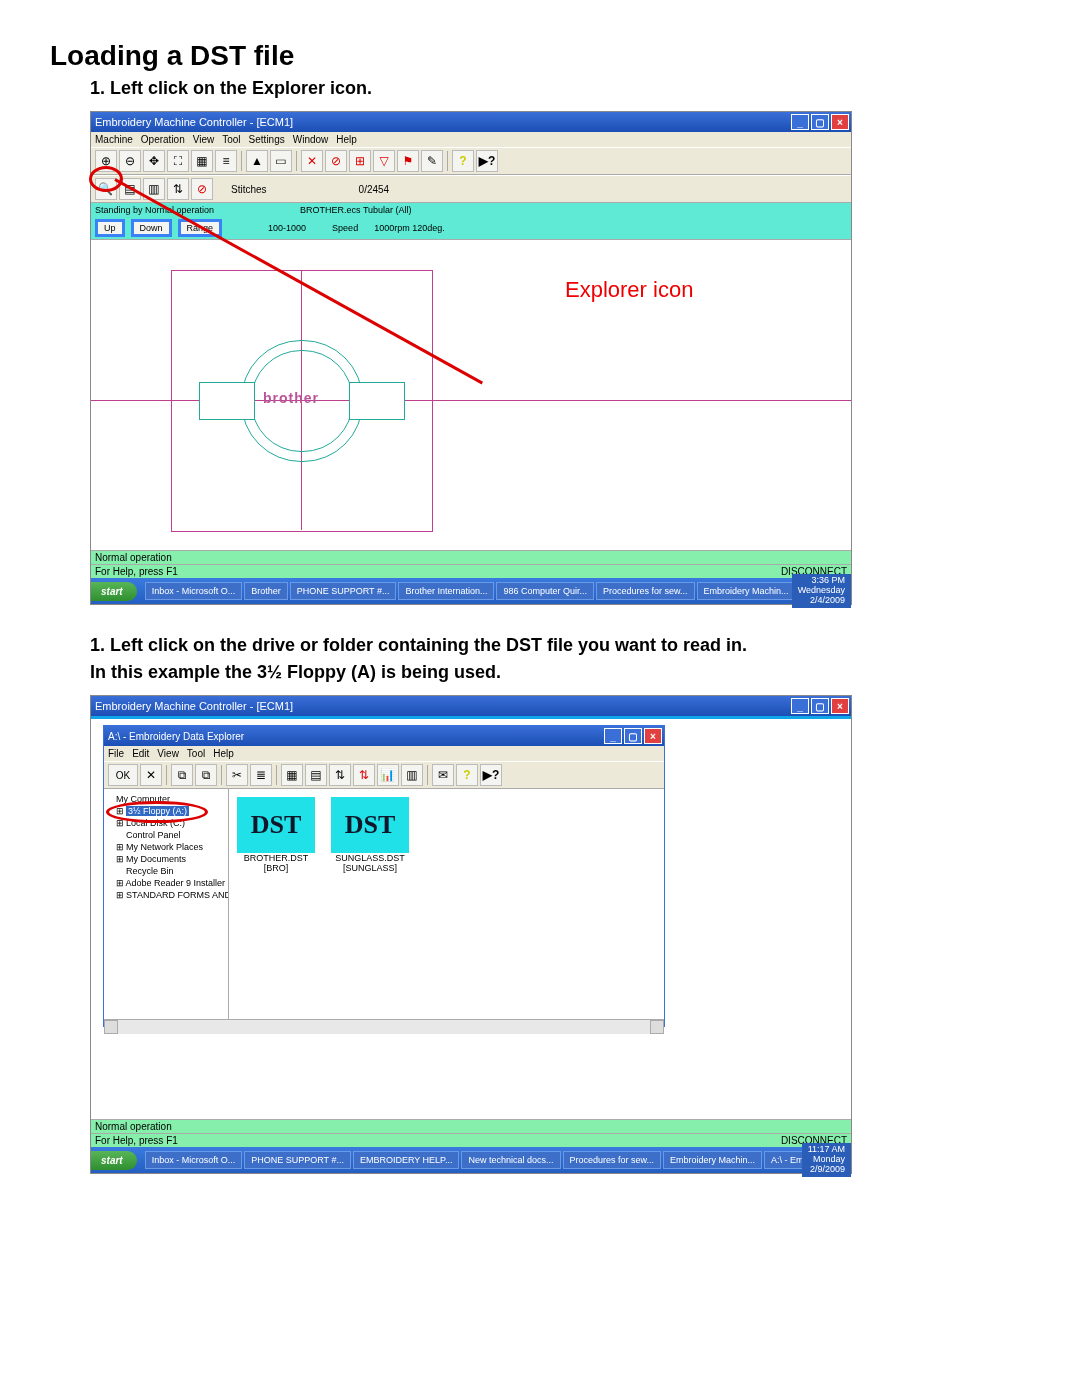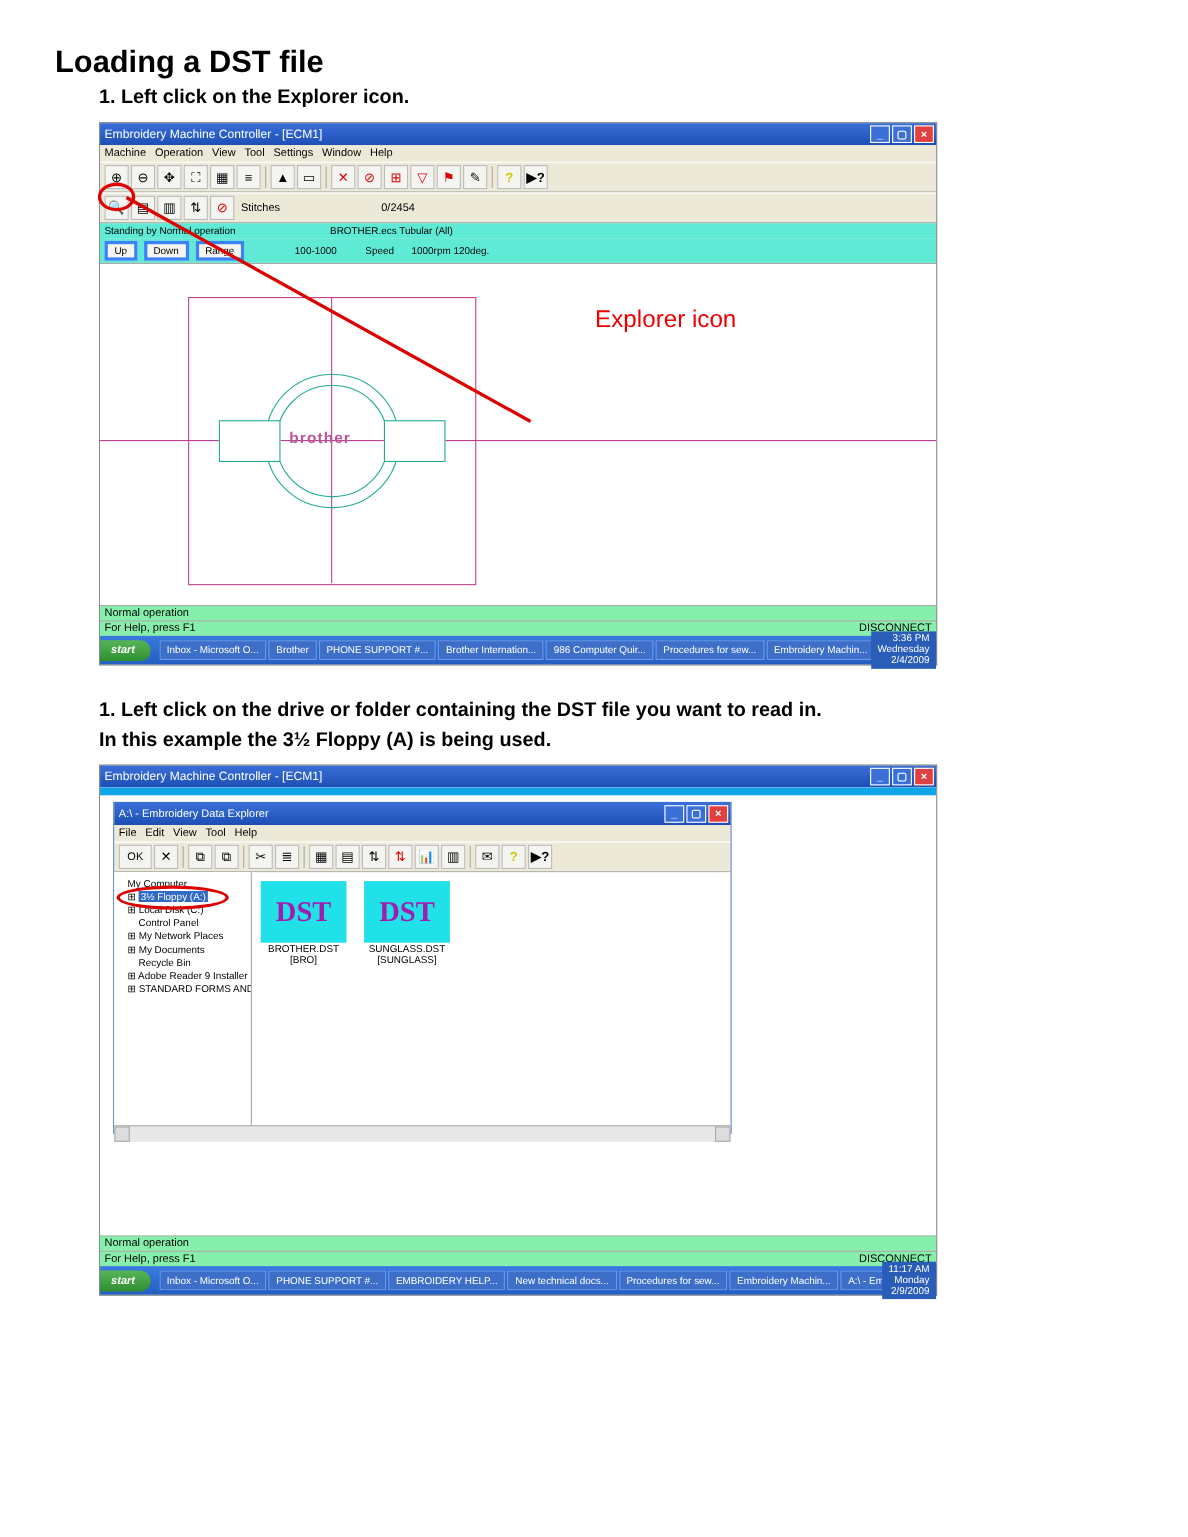--- a/index.html
+++ b/index.html
@@ -53,21 +53,21 @@
   .red-circle {
     position:absolute; left:-2px; top:54px; width:28px; height:20px;
     border:3px solid #d00; border-radius:50%;
   }
   .red-line {
     position:absolute; left:24px; top:66px; width:420px; height:0;
     border-top:3px solid #d00; transform-origin:left center;
     transform:rotate(29deg);
   }
   .callout {
-    position:absolute; left:450px; top:165px; color:#e00; font-size:22px;
+    position:absolute; left:474px; top:165px; color:#e00; font-size:22px;
   }
   .statusbar { background:#86efac; font-size:10px; padding:1px 4px; border-top:1px solid #aaa;}
   .disc { float:right; }
   .taskbar {
     background:linear-gradient(#3a7adf,#245ec1); height:26px;
     display:flex; align-items:center; font-size:10px; color:#fff;
   }
   .start { background:linear-gradient(#57b557,#2f8f2f); padding:4px 14px 4px 10px;
            font-weight:bold; font-style:italic; border-radius:0 12px 12px 0;}
   .taskbar .titems { display:flex; gap:2px; margin-left:8px; flex:1; overflow:hidden;}
@@ -79,27 +79,27 @@
     border:1px solid #3a6fd8; background:#ece9d8;
   }
   .inner-window .titlebar { font-size:10px; }
   .fpane { display:flex; height:230px; background:#fff; }
   .tree { width:120px; border-right:1px solid #aaa; font-size:9px; padding:4px 2px; overflow:hidden; background:#fff; position:relative;}
   .tree .node { white-space:nowrap; padding:1px 0 1px 10px;}
   .tree .hl { background:#316ac5; color:#fff; display:inline-block; padding:0 2px;}
   .oval { position:absolute; left:2px; top:12px; width:96px; height:16px; border:3px solid #d00; border-radius:50%;}
   .files { flex:1; padding:8px; display:flex; gap:16px; align-items:flex-start;}
   .dst { width:78px; text-align:center; font-size:9px;}
-  .dst .thumb { width:78px; height:56px; background:#20e0e8; color:#a21caf;
+  .dst .thumb { width:78px; height:56px; background:#20e0e8; color:#0f172a;
                 font-family:'Times New Roman',serif; font-size:26px; font-weight:bold;
                 display:flex;align-items:center;justify-content:center;}
   .scrollh { height:14px; background:#e8e8e8; border-top:1px solid #aaa; position:relative;}
   .scrollh::before,.scrollh::after{content:'';position:absolute;top:0;width:14px;height:14px;background:#ddd;border:1px solid #aaa;box-sizing:border-box;}
   .scrollh::before{left:0;} .scrollh::after{right:0;}
-  .canvas2 { position:relative; background:#fff; height:400px; border-top:7px solid #0ea5e9; overflow:hidden;}
+  .canvas2 { position:relative; background:#fff; height:400px; border-top:3px solid #0ea5e9; overflow:hidden;}
 </style>
 </head>
 <body>
 
 <h1>Loading a DST file</h1>
 <div class="step">1. Left click on the Explorer icon.</div>
 
 <div class="shot-wrap">
 <div class="shot" style="position:relative;">
   <div class="titlebar">
@@ -139,21 +139,21 @@
     <span class="sep"></span>
     <span class="tbtn" style="color:#cc0;font-weight:bold;">?</span>
     <span class="tbtn" style="font-weight:bold;">▶?</span>
   </div>
   <div class="toolbar">
     <span class="tbtn">🔍</span>
     <span class="tbtn">▤</span>
     <span class="tbtn">▥</span>
     <span class="tbtn">⇅</span>
     <span class="tbtn" style="color:#d00;">⊘</span>
-    <span style="margin-left:4px;">Stitches</span>
+    <span style="margin-left:16px;">Stitches</span>
     <span style="margin-left:90px;">0/2454</span>
   </div>
   <div class="subbar">
     <span>Standing by    Normal operation</span>
     <span style="margin-left:80px;">BROTHER.ecs Tubular (All)</span>
   </div>
   <div class="subbar">
     <span class="mini">Up</span>
     <span class="mini">Down</span>
     <span class="mini">Range</span>

